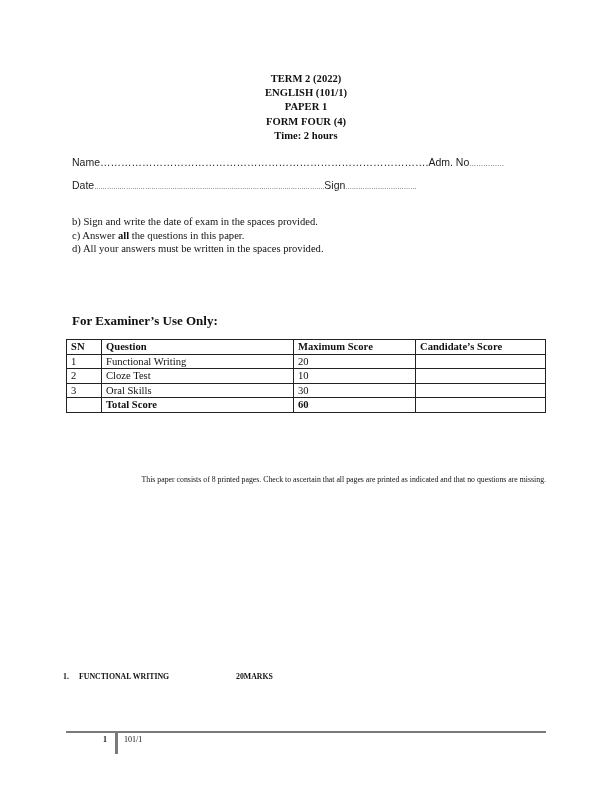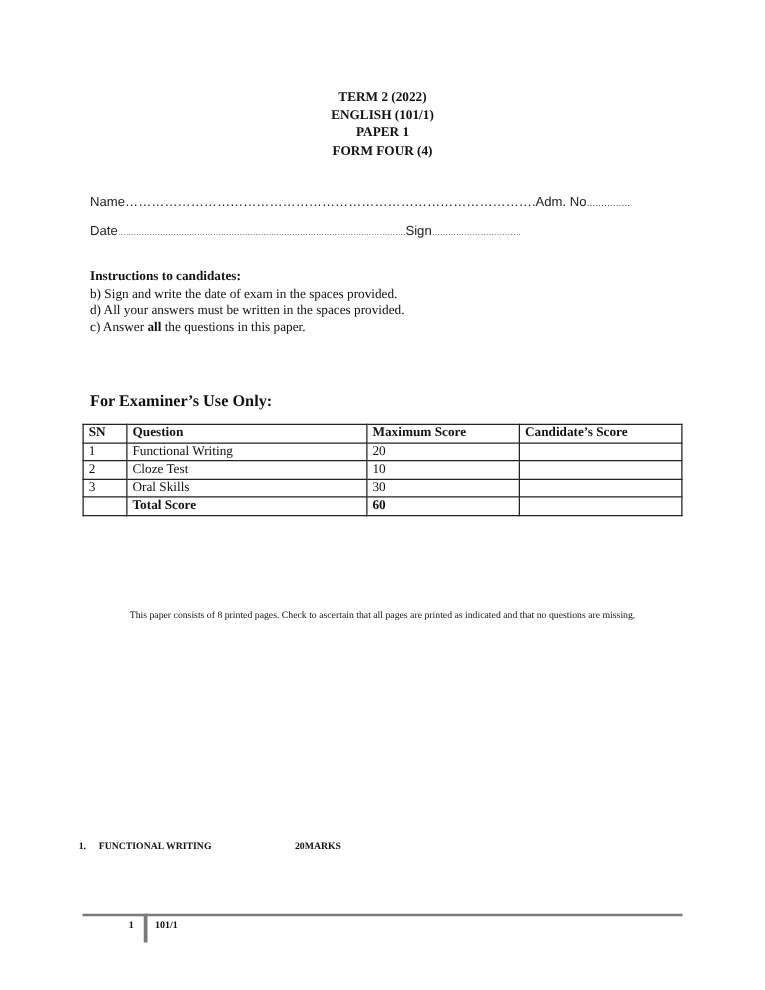--- a/index.html
+++ b/index.html
@@ -12,52 +12,52 @@
   .instr { left: 72px; top: 215px; font-size: 10.6px; line-height: 13.6px; }
   .instr .title { font-weight: bold; }
   .examiner { left: 72px; top: 313px; font-weight: bold; font-size: 13px; }
   table.scores { position: absolute; left: 66px; top: 339px; width: 480px; border-collapse: collapse; font-size: 10.6px; padding-left: 24px; }
   table.scores td, table.scores th { border: 1px solid #222; padding: 0 4px; height: 13.5px; line-height: 13px; text-align: left; vertical-align: middle; }
   table.scores th { font-weight: bold; }
   table.scores .bold { font-weight: bold; font-family: Liberation Serif, serif; }
   .c-sn { width: 26px; }
   .c-q { width: 183px; }
   .c-max { width: 113px; }
-  .notice { left: 66px; width: 480px; top: 486px; text-align: center; font-size: 7.8px; line-height: 11px; }
+  .notice { left: 66px; width: 480px; top: 474px; text-align: right; font-size: 7.8px; line-height: 11px; }
   .section { left: 63px; top: 672px; font-size: 7.8px; font-weight: bold; white-space: nowrap; }
   .section .num { display: inline-block; width: 16px; }
   .section .marks { position: absolute; left: 173px; top: 0; }
   .footer-line { left: 66px; top: 731px; width: 480px; height: 2px; background: #7a7a7a; }
   .footer-vline { left: 115px; top: 731px; width: 2.5px; height: 23px; background: #7a7a7a; }
   .footer-page { left: 103px; top: 735px; font-size: 8px; font-weight: bold; }
-  .footer-code { left: 124px; top: 735px; font-size: 8px; font-weight: bold; }
+  .footer-code { left: 124px; top: 735px; font-size: 8px; font-weight: normal; }
 </style>
 </head>
 <body>
 
 <div class="abs header">
   <div>TERM 2 (2022)</div>
   <div>ENGLISH (101/1)</div>
   <div>PAPER 1</div>
   <div>FORM FOUR (4)</div>
+  <div>Time: 2 hours</div>
 </div>
 
 <div class="abs field-line" style="top:156px;">
   <span>Name</span><span class="dots">………………………………………………………………………………….</span><span>Adm. No</span><span class="dots" style="font-size:7px;">……………</span>
 </div>
 
 <div class="abs field-line" style="top:179px;">
   <span>Date</span><span class="dots" style="font-size:6.35px;">……………………………………………………………………………………………….</span><span>Sign</span><span class="dots" style="font-size:6.5px;">……………………………</span>
 </div>
 
 <div class="abs instr">
-  <div class="title">Instructions to candidates:</div>
   <div>b) Sign and write the date of exam in the spaces provided.</div>
+  <div><span>c) Answer </span><b>all</b><span> the questions in this paper.</span></div>
   <div>d) All your answers must be written in the spaces provided.</div>
-  <div><span>c) Answer </span><b>all</b><span> the questions in this paper.</span></div>
 </div>
 
 <div class="abs examiner">For Examiner’s Use Only:</div>
 
 <table class="scores">
   <tbody>
       <tr>
     <th class="c-sn">SN</th>
     <th class="c-q">Question</th>
     <th class="c-max">Maximum Score</th>

